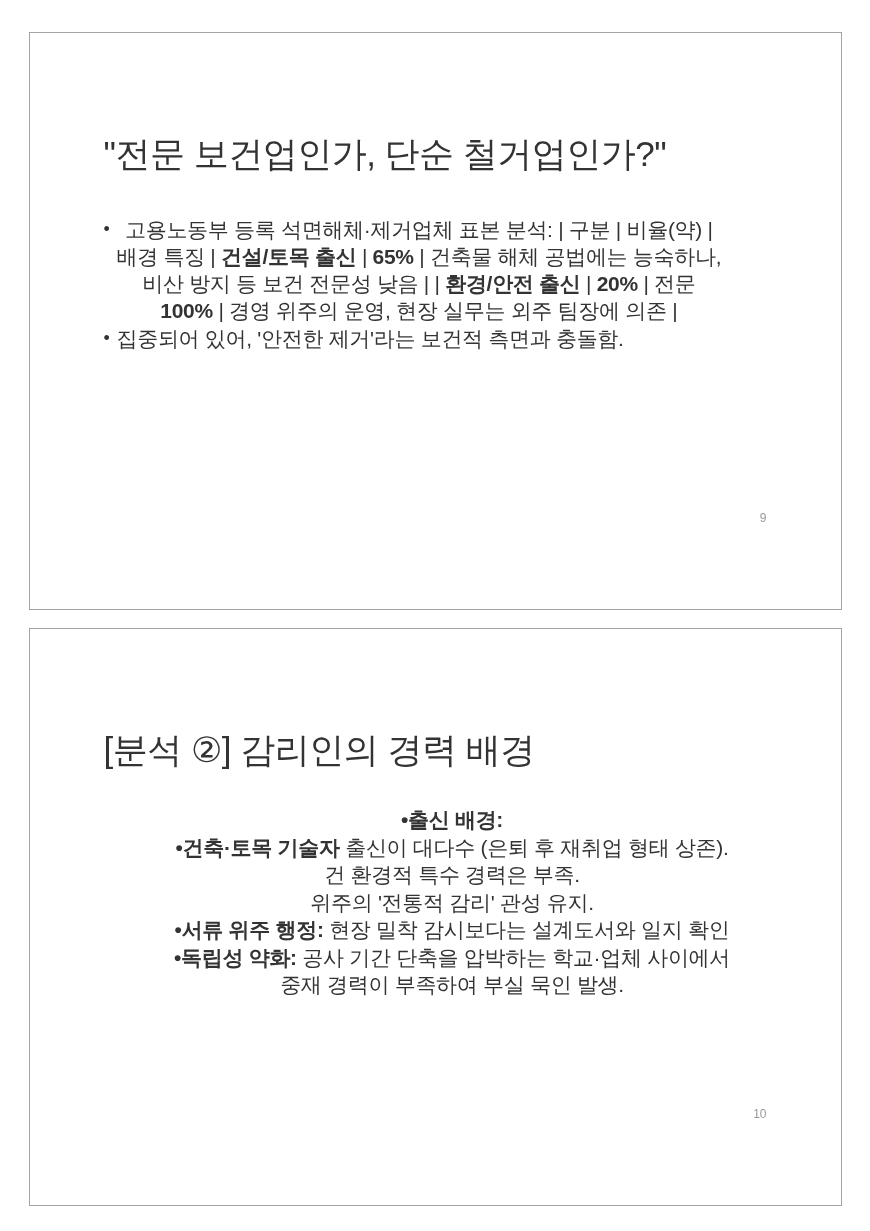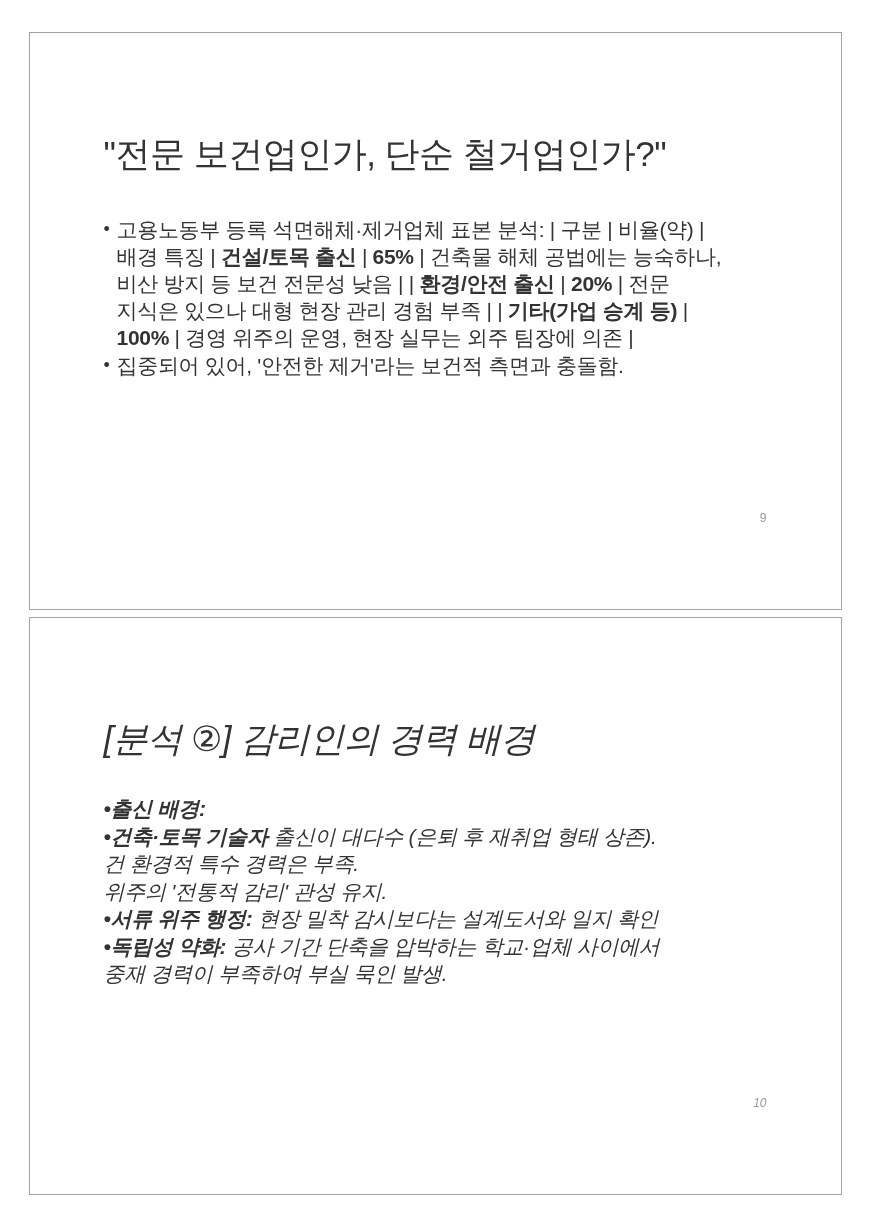--- a/index.html
+++ b/index.html
@@ -19,21 +19,21 @@
   .slide {
     position: relative;
     width: 811px;
     height: 576px;
     border: 1px solid #a3a3a3;
     background: #ffffff;
     margin: 0 auto;
     overflow: hidden;
   }
   .slide.first { margin-top: 32px; }
-  .slide.second { margin-top: 7px; font-style: italic; }
+  .slide.second { margin-top: 18px; }
   .slide-title {
     position: absolute;
     left: 74px;
     top: 100px;
     font-size: 35px;
     line-height: 1.2;
     font-weight: 400;
     letter-spacing: -0.5px;
     white-space: nowrap;
     color: #333333;
@@ -43,21 +43,21 @@
     left: 74px;
     right: 40px;
     font-size: 21px;
     line-height: 27px;
     letter-spacing: -0.3px;
   }
   .content.c1 { top: 183px; }
   .content.c2 { top: 177px; line-height: 27.5px; }
   .bullet-row { display: flex; align-items: flex-start; margin-bottom: 1px; }
   .marker { flex: none; width: 13px; font-size: 18px; line-height: 27px; }
-  .line { white-space: nowrap; }
+  .line { white-space: nowrap; text-align: center; }
   .b { font-weight: 700; }
   .page-number {
     position: absolute;
     top: 479px;
     right: 74px;
     font-size: 12px;
     color: #999999;
     line-height: 1;
   }
 </style>
@@ -68,21 +68,20 @@
 
   <div class="slide first">
     <div class="slide-title">"전문 보건업인가, 단순 철거업인가?"</div>
     <div class="content c1">
         <div class="bullet-row">
           <span class="marker">•</span>
           <div>
             <div class="line"><span>고용노동부 등록 석면해체·제거업체 표본 분석: | 구분 | 비율(약) |</span></div>
             <div class="line"><span>배경 특징 | </span><span class="b">건설/토목 출신</span><span> | </span><span class="b">65%</span><span> | 건축물 해체 공법에는 능숙하나,</span></div>
             <div class="line"><span>비산 방지 등 보건 전문성 낮음 | | </span><span class="b">환경/안전 출신</span><span> | </span><span class="b">20%</span><span> | 전문</span></div>
-            <div class="line"><span>지식은 있으나 대형 현장 관리 경험 부족 | | </span><span class="b">기타(가업 승계 등)</span><span> |</span></div>
             <div class="line"><span class="b">100%</span><span> | 경영 위주의 운영, 현장 실무는 외주 팀장에 의존 |</span></div>
           </div>
         </div>
         <div class="bullet-row">
           <span class="marker">•</span>
           <div>
             <div class="line"><span>집중되어 있어, '안전한 제거'라는 보건적 측면과 충돌함.</span></div>
           </div>
         </div>
       </div>

